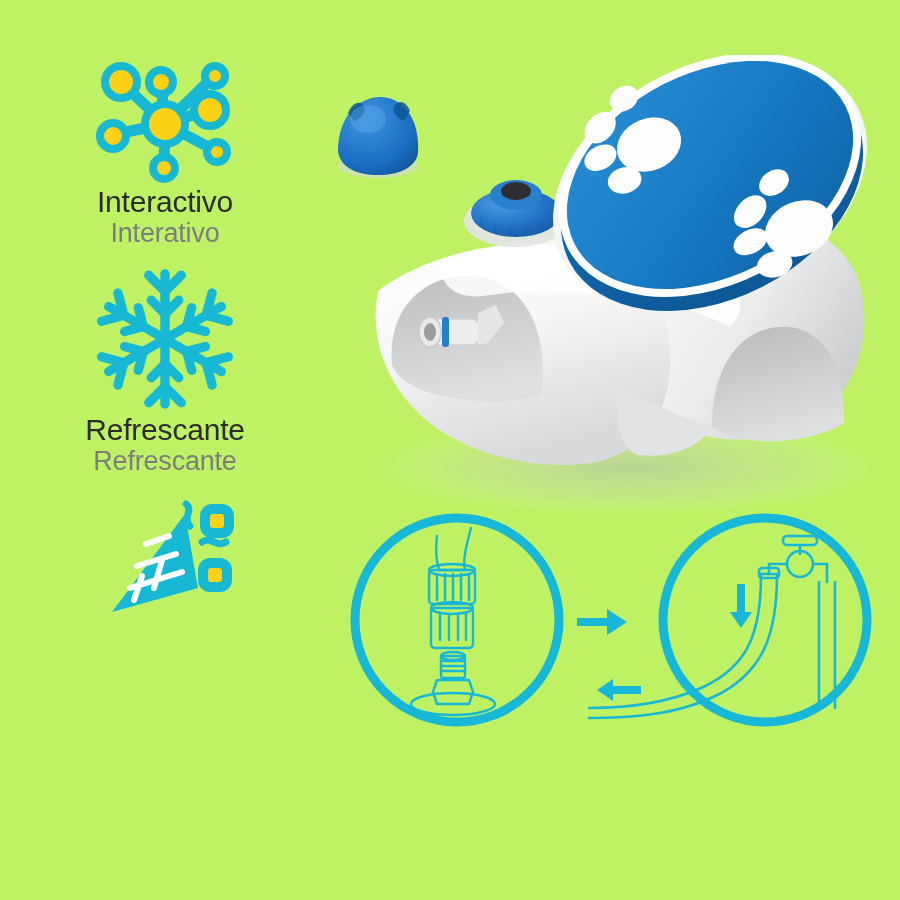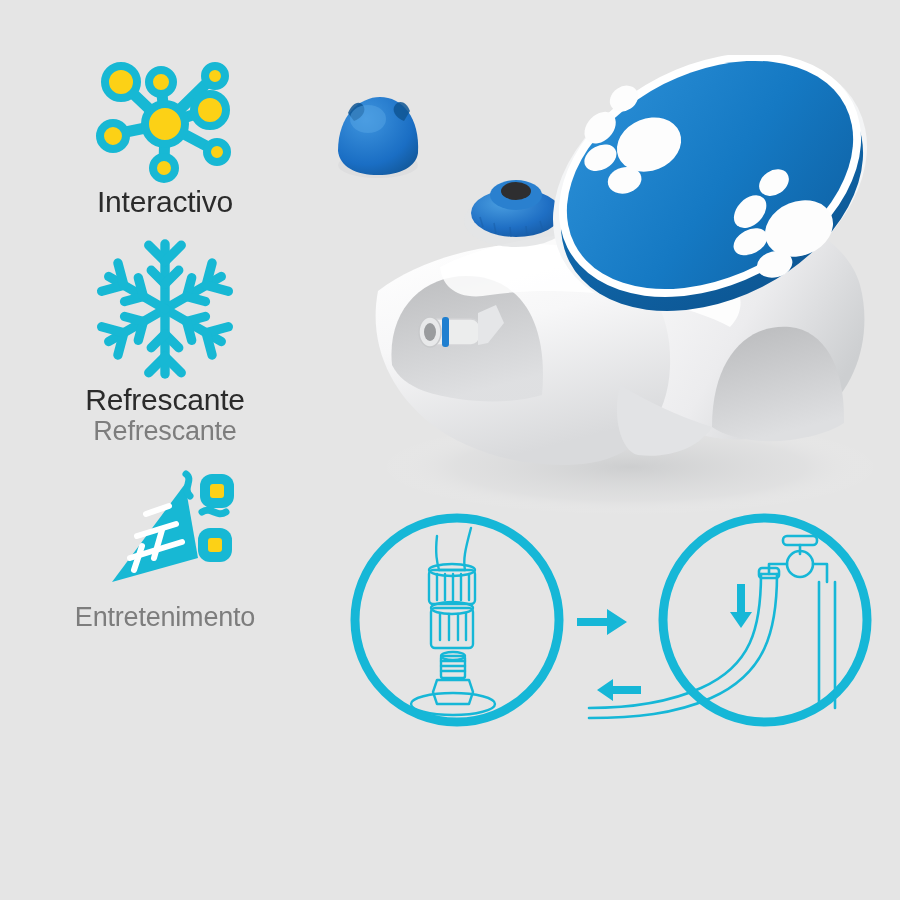--- a/index.html
+++ b/index.html
@@ -8,21 +8,21 @@
     padding: 0;
     background: #ffffff;
   }
   body {
     font-family: "Liberation Sans", sans-serif;
   }
   #page {
     position: relative;
     width: 900px;
     height: 900px;
-    background: #e5e5e5;
+    background: #bef264;
     overflow: hidden;
   }
 
   
   .feature-column {
     position: absolute;
     left: 0;
     top: 58px;
     width: 330px;
   }
@@ -112,20 +112,21 @@
             <circle cx="71" cy="24" r="12" fill="#fcd116" stroke="#17b8d4" stroke-width="8"></circle>
             <circle cx="125" cy="18" r="10" fill="#fcd116" stroke="#17b8d4" stroke-width="8"></circle>
             <circle cx="120" cy="52" r="16" fill="#fcd116" stroke="#17b8d4" stroke-width="8"></circle>
             <circle cx="127" cy="94" r="10" fill="#fcd116" stroke="#17b8d4" stroke-width="8"></circle>
             <circle cx="23" cy="78" r="13" fill="#fcd116" stroke="#17b8d4" stroke-width="8"></circle>
             <circle cx="74" cy="110" r="11" fill="#fcd116" stroke="#17b8d4" stroke-width="8"></circle>
           </g>
         </svg>
       </div>
       <div class="feature-title">Interactivo</div>
+      <div class="feature-subtitle">Interativo</div>
     </div>
 
     <div class="feature feature-2">
       <div class="feature-icon">
         <svg width="150" height="150" viewBox="0 0 120 120">
           <g stroke="#17b8d4" stroke-width="7.5" stroke-linecap="round" fill="none">
             <g id="arm">
               <line x1="60" y1="60" x2="60" y2="8"></line>
               <line x1="60" y1="22" x2="47" y2="9"></line>
               <line x1="60" y1="22" x2="73" y2="9"></line>
@@ -164,21 +165,20 @@
           </g>
 
           <g>
             <rect x="110" y="12" width="34" height="34" rx="12" fill="#17b8d4"></rect>
             <rect x="120" y="22" width="14" height="14" rx="3" fill="#fcd116"></rect>
             <rect x="108" y="66" width="34" height="34" rx="12" fill="#17b8d4"></rect>
             <rect x="118" y="76" width="14" height="14" rx="3" fill="#fcd116"></rect>
           </g>
         </svg>
       </div>
-      <div class="feature-subtitle">Entretenimento</div>
     </div>
   </div>
 
   <div class="hero">
     <svg width="580" height="470" viewBox="0 0 580 470">
       <defs>
         <linearGradient id="bodyGrad" x1="0" y1="0" x2="0.35" y2="1">
           <stop offset="0%" stop-color="#ffffff"></stop>
           <stop offset="45%" stop-color="#f7f7f8"></stop>
           <stop offset="100%" stop-color="#d9dadc"></stop>

